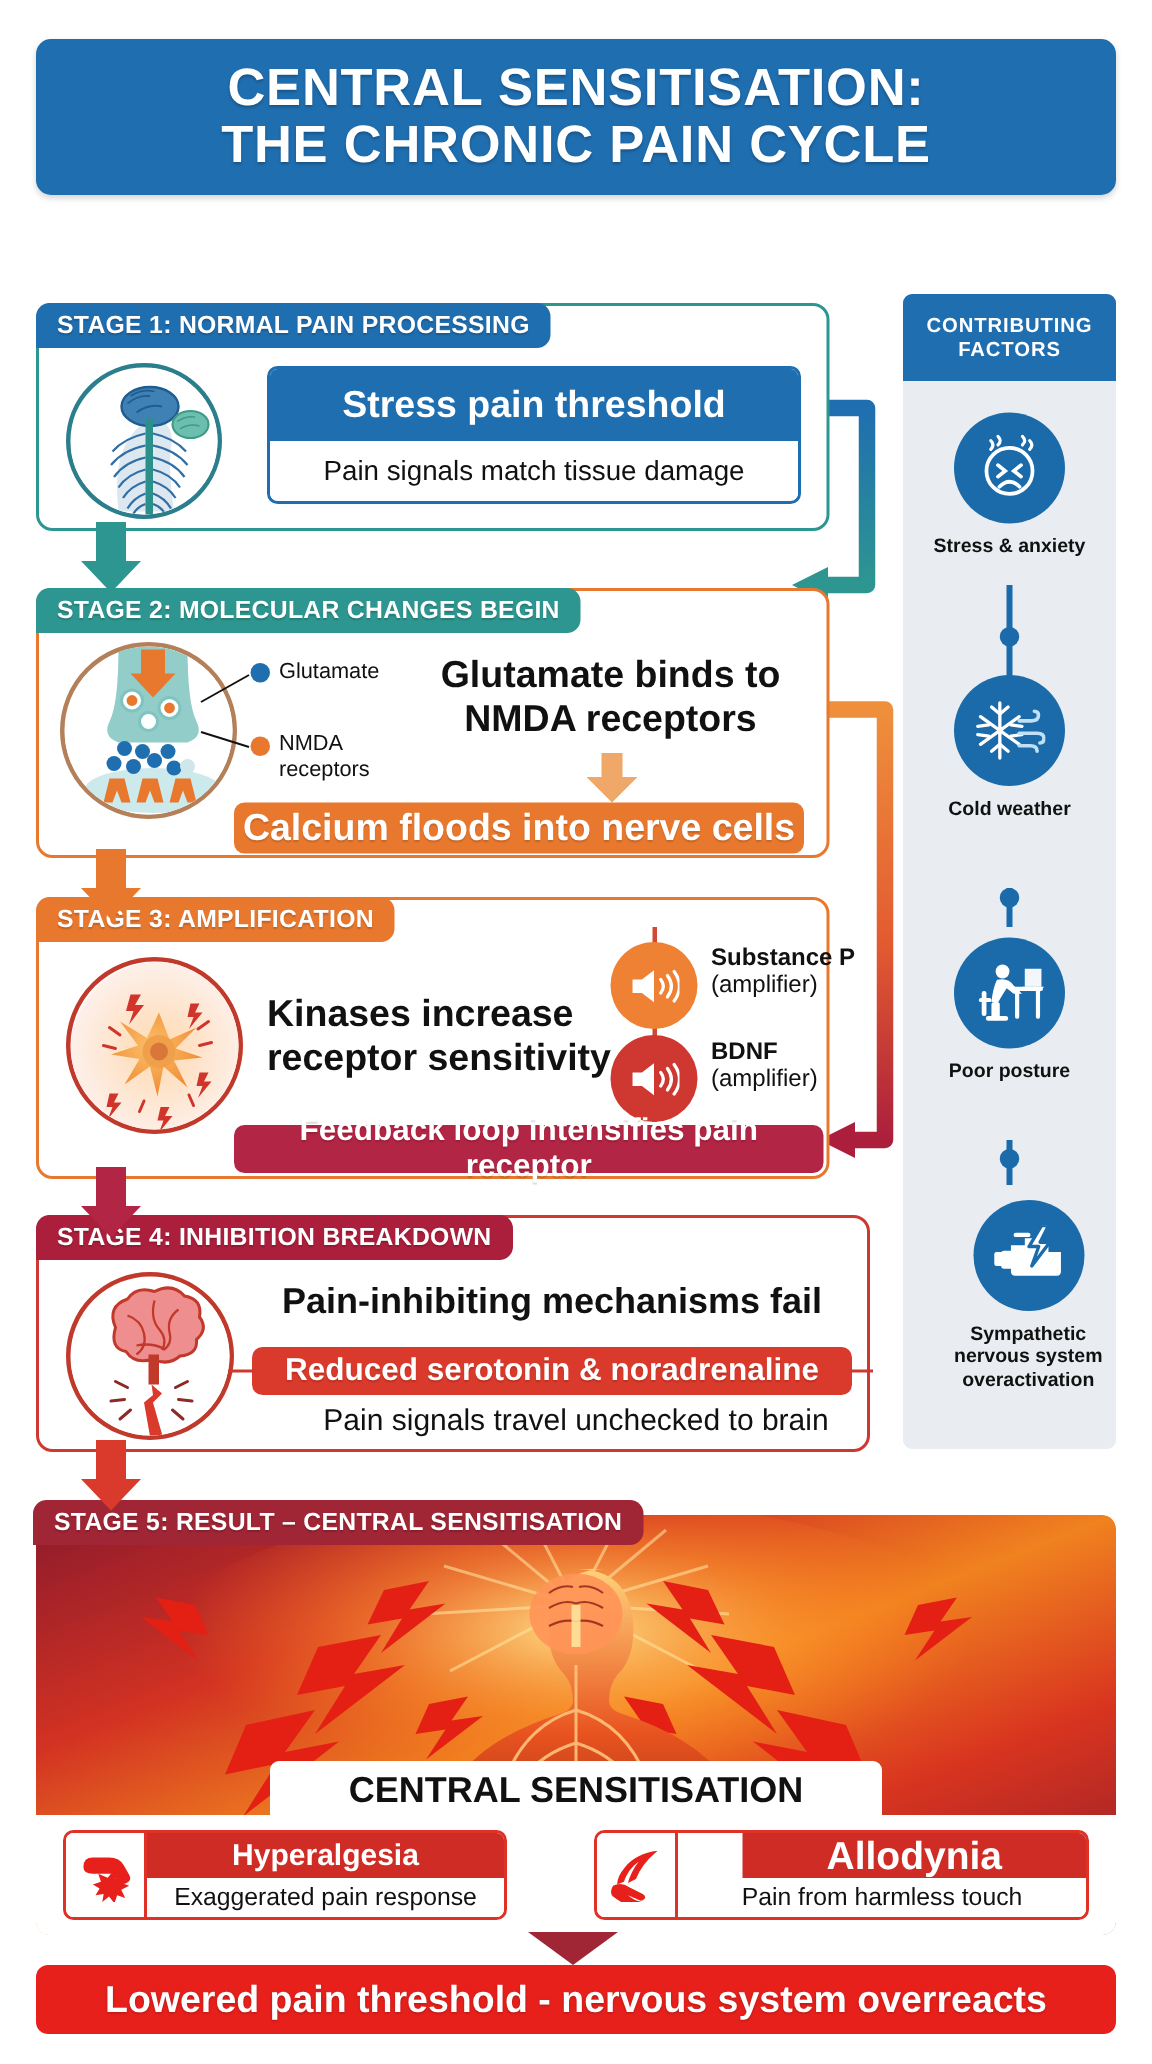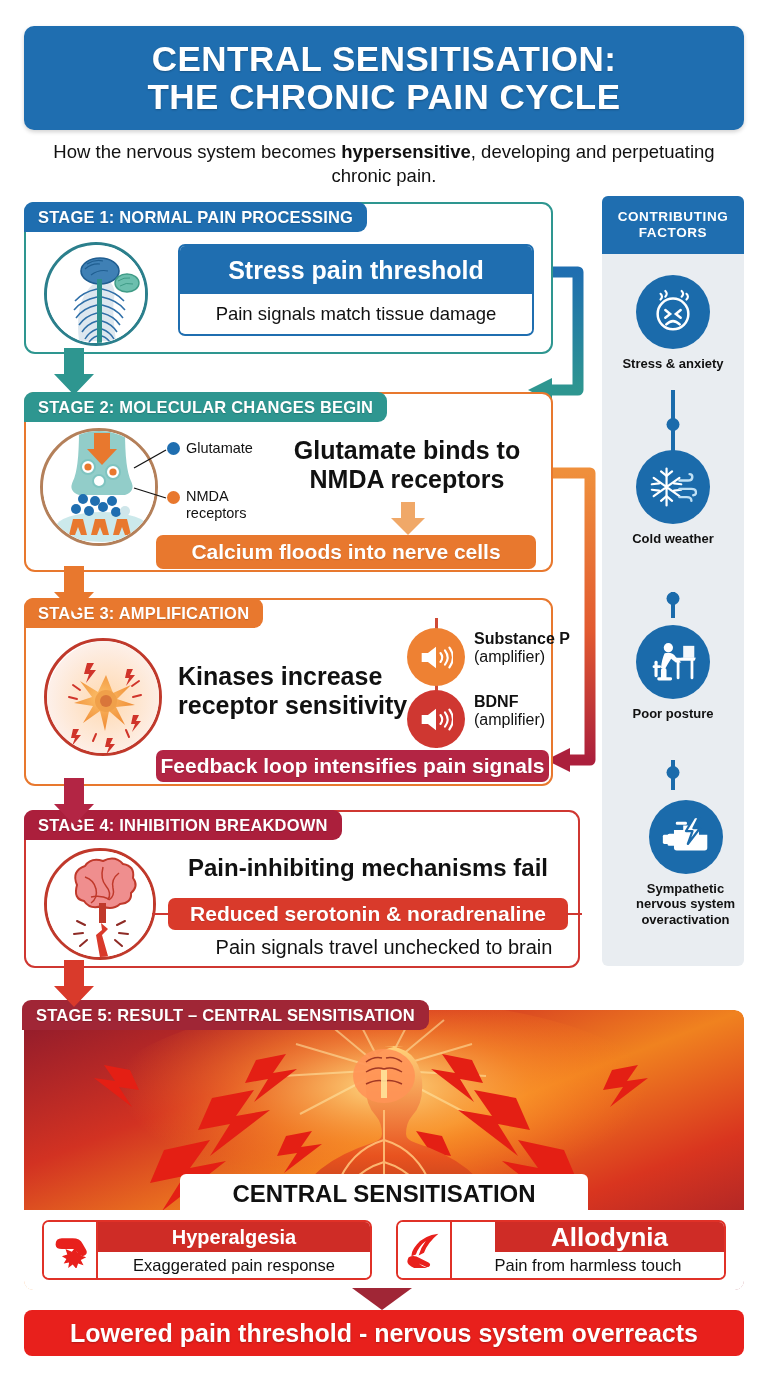--- a/index.html
+++ b/index.html
@@ -113,23 +113,20 @@
 </head>
 <body>
 
 <div class="page">
 
   <div class="title-bar">
     <h1>
       <span>CENTRAL SENSITISATION:</span><br>
       <span>THE CHRONIC PAIN CYCLE</span>
     </h1>
-  </div>
-  <div class="subtitle">
-    <span>How the nervous system becomes </span><b>hypersensitive</b><span>, developing and perpetuating chronic pain.</span>
   </div>
 
   <svg width="768" height="1376" style="position:absolute;left:0;top:0;z-index:1;">
     <defs>
       <linearGradient id="gBlueTeal" x1="0" y1="0" x2="0" y2="1">
         <stop offset="0%" stop-color="#1f6eb0"></stop>
           <stop offset="100%" stop-color="#2e9690"></stop>
       </linearGradient>
       <linearGradient id="gOrangeCrim" x1="0" y1="0" x2="0" y2="1">
         <stop offset="0%" stop-color="#ef8f3c"></stop>
@@ -223,21 +220,21 @@
       <path d="M36 6 L4 24" stroke="#111" stroke-width="1.3" fill="none"></path>
       <path d="M36 54 L4 44" stroke="#111" stroke-width="1.3" fill="none"></path>
     </svg>
 
     <div class="bigstmt" style="left:252px; top:42px; width:258px; font-size:25px;">Glutamate binds to NMDA receptors</div>
 
     <svg style="position:absolute;left:362px;top:108px;width:40px;height:34px;" width="40" height="34">
       <polygon points="13,0 27,0 27,16 37,16 20,33 3,16 13,16" fill="#f0a868"></polygon>
     </svg>
 
-    <div class="bandtext" style="left:130px; top:141px; width:380px; height:34px; background:#e8782e; font-size:21px;">Calcium floods into nerve cells</div>
+    <div class="bandtext" style="left:130px; top:141px; width:380px; height:34px; background:#e8782e; font-size:25px;">Calcium floods into nerve cells</div>
   </div>
 
   <svg class="darrow" style="left:52px; top:566px; width:44px; height:48px; z-index:5;" width="44" height="48">
     <polygon points="12,0 32,0 32,26 42,26 22,47 2,26 12,26" fill="#e8782e"></polygon>
   </svg>
 
   <div class="panel" style="left:24px; top:598px; width:529px; height:188px; border-color:#e8782e; z-index:3;">
     <div class="badge" style="background:#e8782e;">STAGE 3: AMPLIFICATION</div>
 
     <div class="circ" style="left:18px; top:38px; width:118px; height:118px; border:3px solid #c0392b;">
@@ -298,21 +295,21 @@
             <path d="M29 7 q6 8 0 16"></path>
             <path d="M34 4 q8 11 0 22"></path>
         </g>
       </svg>
     </div>
     <div style="position:absolute;left:448px;top:93px;width:104px;line-height:1.15;">
       <div style="font-size:16px;font-weight:bold;color:#111;">BDNF</div>
       <div style="font-size:16px;color:#111;">(amplifier)</div>
     </div>
 
-    <div class="bandtext" style="left:130px; top:150px; width:393px; height:32px; background:#b32544; font-size:21px;">Feedback loop intensifies pain signals</div>
+    <div class="bandtext" style="left:130px; top:150px; width:393px; height:32px; background:#b32544; font-size:21px;">Feedback loop intensifies pain receptor</div>
   </div>
 
   <svg class="darrow" style="left:52px; top:778px; width:44px; height:48px; z-index:5;" width="44" height="48">
     <polygon points="12,0 32,0 32,26 42,26 22,47 2,26 12,26" fill="#b32544"></polygon>
   </svg>
 
   <div class="panel" style="left:24px; top:810px; width:556px; height:158px; border-color:#cf3731; z-index:3;">
     <div class="badge" style="background:#ab1f3c;">STAGE 4: INHIBITION BREAKDOWN</div>
 
     <div class="circ" style="left:18px; top:36px; width:112px; height:112px; border:3px solid #c0392b;">
@@ -501,21 +498,21 @@
       </svg>
     </div>
 
     <div style="position:absolute; left:156px; top:164px; width:408px; height:40px; background:#fff; border-radius:6px 6px 0 0;
                 display:flex; align-items:center; justify-content:center; z-index:4;">
       <span style="font-size:24px; font-weight:bold; color:#111;">CENTRAL SENSITISATION</span>
     </div>
 
     <div style="position:absolute; left:0px; top:200px; width:720px; height:80px; background:#fff; border-radius:0 0 9px 9px; z-index:4;"></div>
 
-    <div class="res-card" style="left:18px; top:210px; width:330px; height:60px; z-index:5;">
+    <div class="res-card" style="left:18px; top:210px; width:296px; height:60px; z-index:5;">
       <div class="res-icon">
         <svg viewBox="0 0 44 40" width="40" height="36">
           <g fill="#e8201c">
             <path d="M6 14 q0 -7 7 -7 l12 0 q8 0 11 6 l4 7 q2 4 -2 6 q-4 2 -7 -2 l-4 -5 l-14 0 q-7 0 -7 -5 z"></path>
             <path d="M9 20 q8 2 15 2 M9 25 q8 2 14 3" stroke="#fff" stroke-width="1.2" fill="none"></path>
           </g>
           <path d="M24 22 l4 -5 l2 6 l6 -3 l-2 6 l6 2 l-6 3 l3 6 l-6 -2 l-2 6 l-4 -5 l-5 4 l1 -6 l-6 1 l3 -5 l-5 -3 l6 -2 l-2 -6 z" fill="#e8201c"></path>
         </svg>
       </div>
       <div style="margin-left:54px;">

